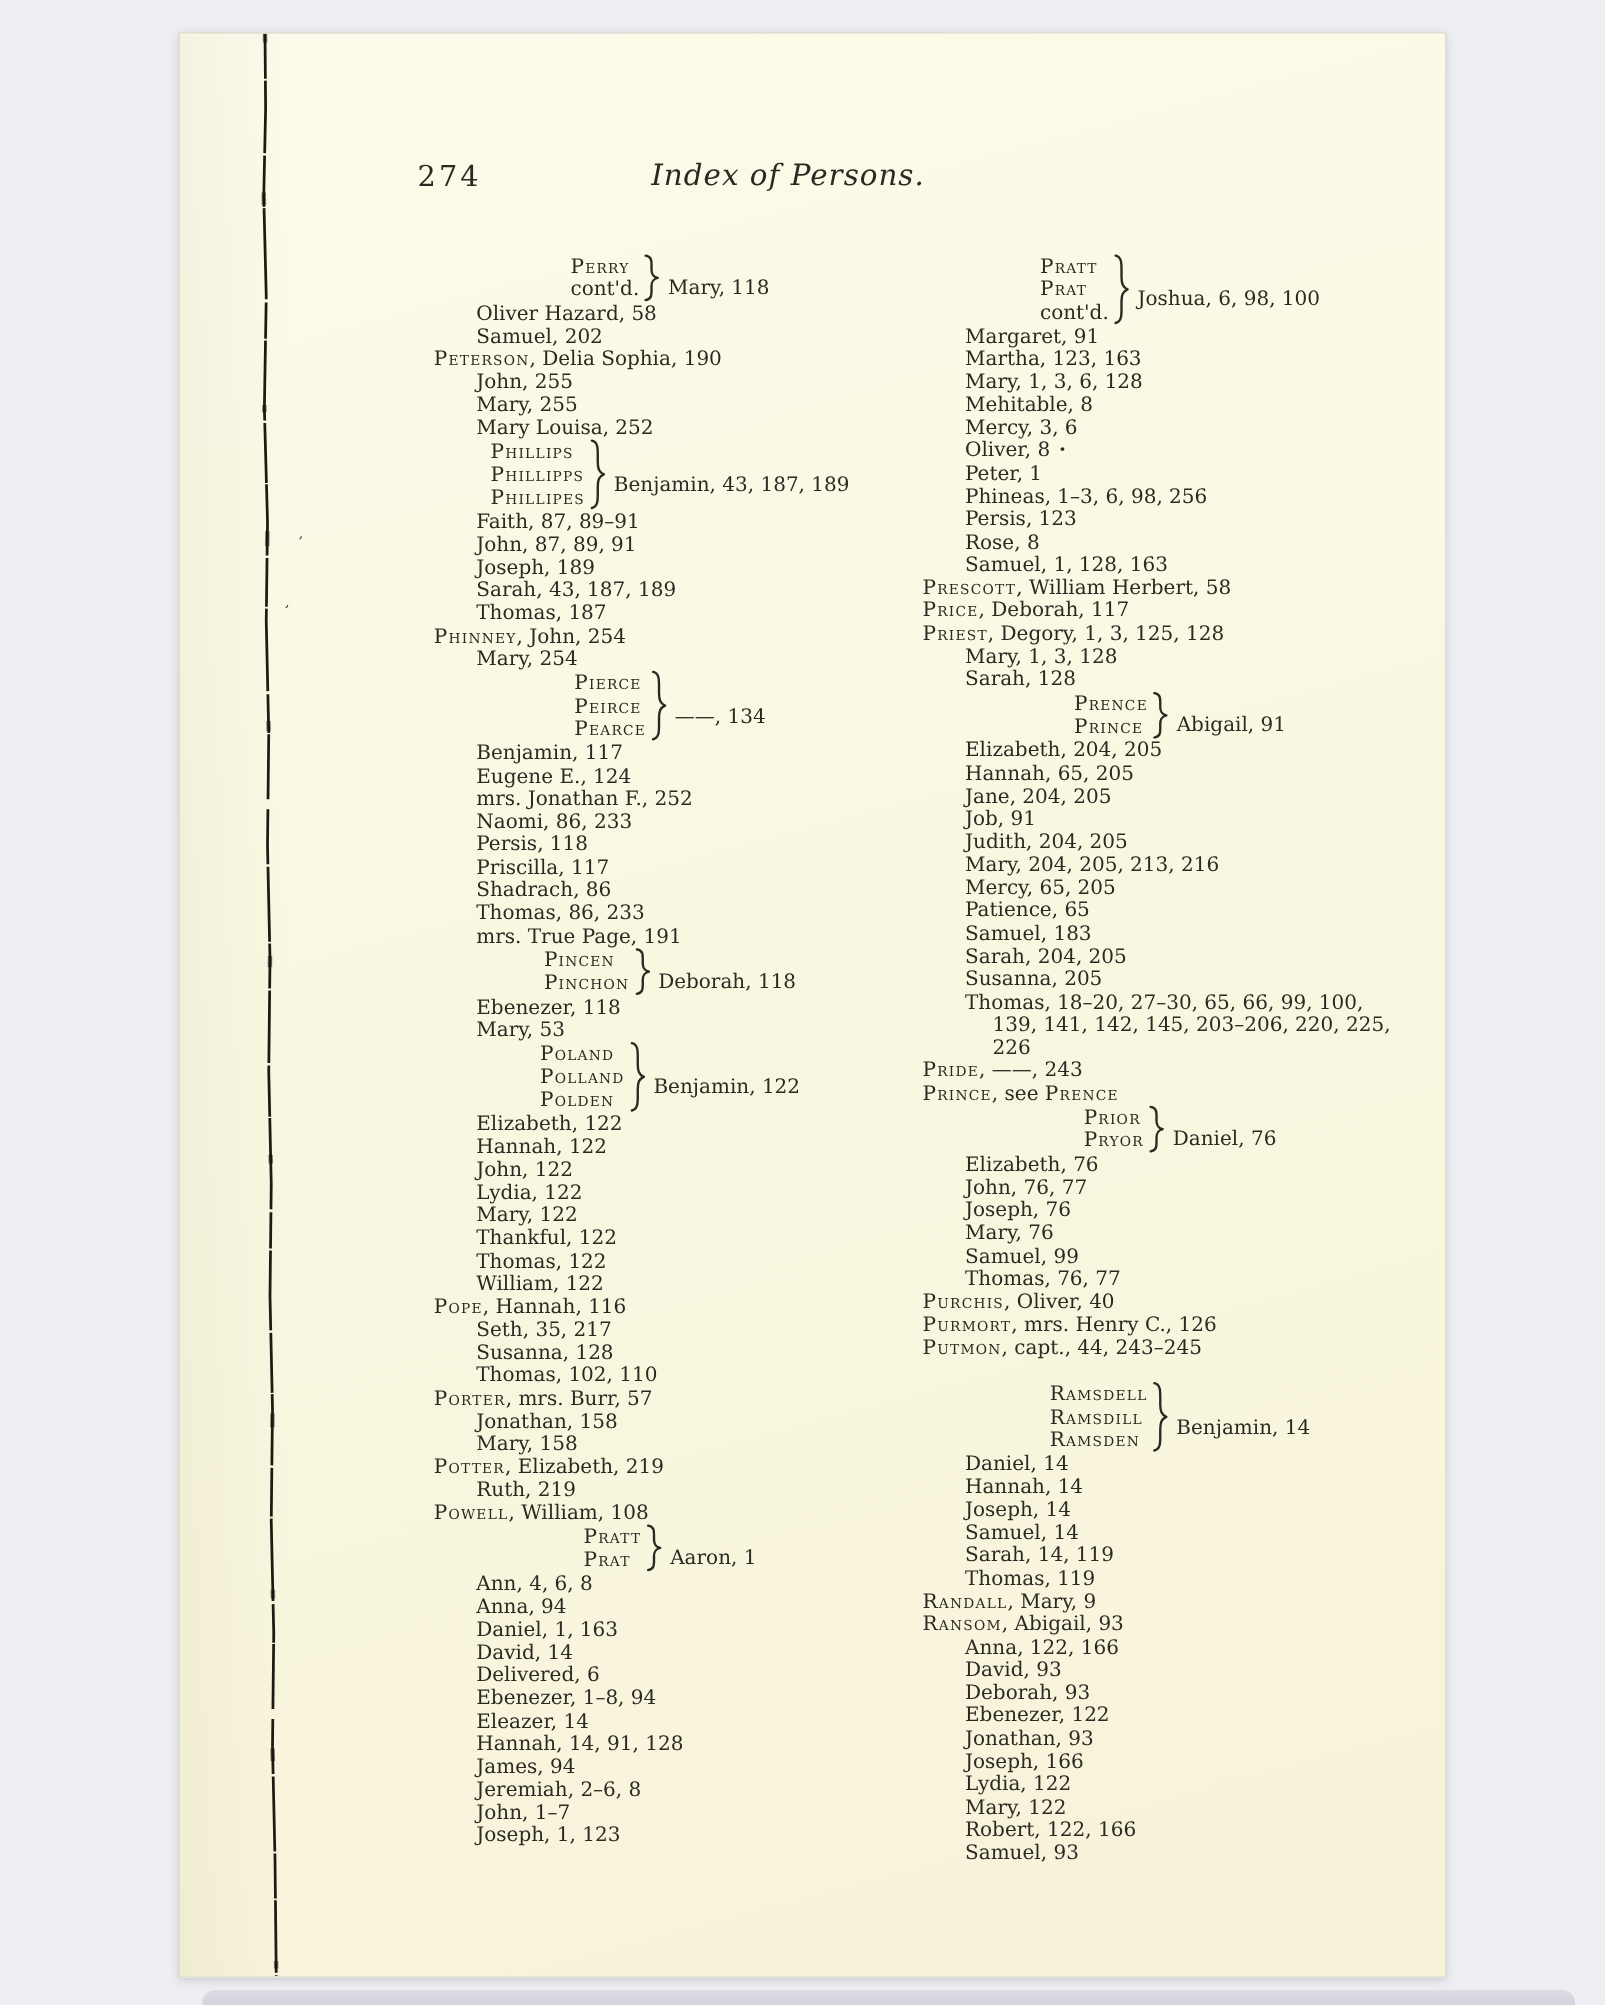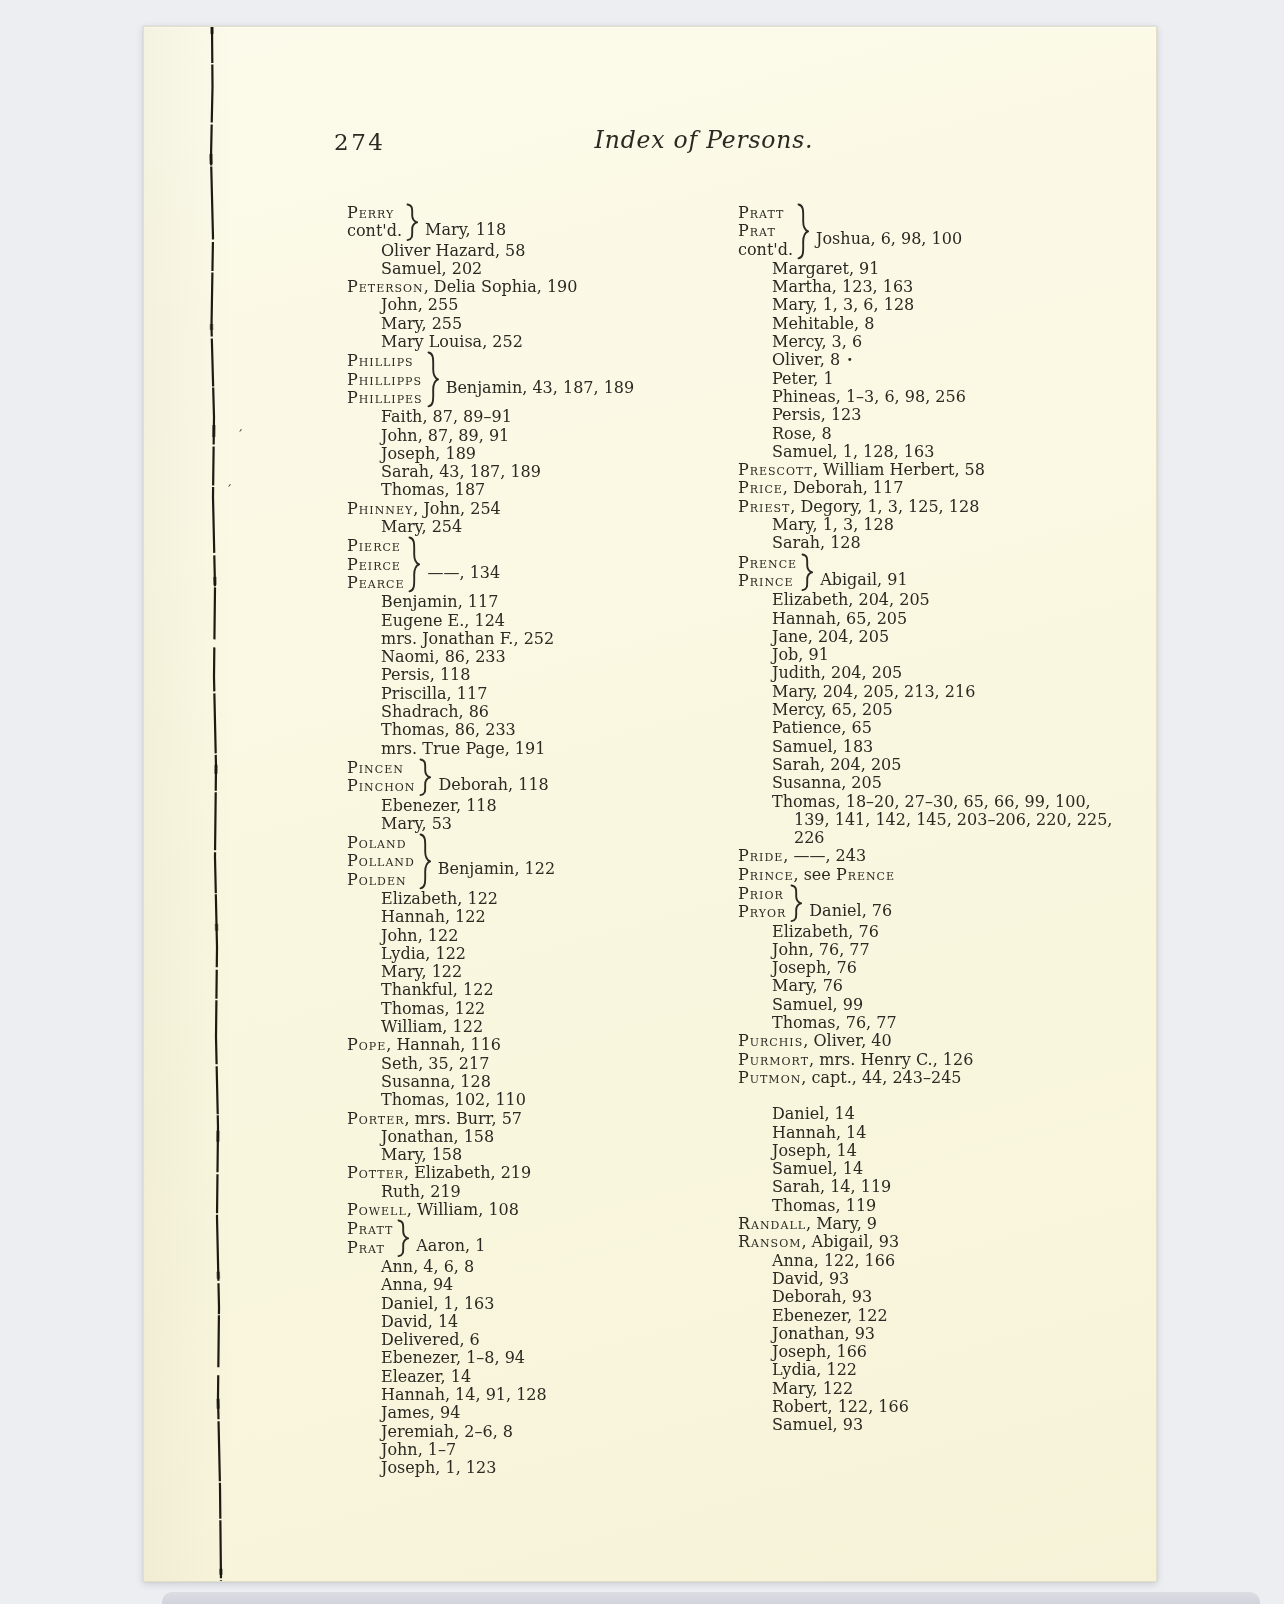--- a/index.html
+++ b/index.html
@@ -20,32 +20,32 @@
     content:"";position:absolute;left:0;top:0;bottom:0;width:88px;
     background:linear-gradient(90deg,rgba(120,115,80,.06),rgba(120,115,80,0));
     pointer-events:none;
   }
   .binding{position:absolute;left:58px;top:0;height:1554px;width:34px;}
   .pageno{
     position:absolute;left:190px;top:102px;
     font-size:23px;letter-spacing:2.5px;
   }
   .runhead{
-    position:absolute;left:377px;top:99px;width:366px;text-align:center;
+    position:absolute;left:377px;top:99px;width:366px;
     font-style:italic;font-size:23.5px;letter-spacing:.8px;
   }
   .col{position:absolute;top:176px;font-size:16px;line-height:18.3px;}
   .col-left{left:203px;width:378px;}
   .col-right{left:594px;width:412px;}
   .line{white-space:nowrap;min-height:18.3px;}
   .sub{padding-left:34px;}
   .sub2{padding-left:56px;}
   .sc{font-variant-caps:small-caps;letter-spacing:1px;}
   .it{}
-  .group{display:flex;align-items:center;}
+  .group{display:flex;align-items:center;justify-content:center;}
   .gnames{display:flex;flex-direction:column;flex:0 0 auto;}
   .gbrace{flex:0 0 auto;margin:0 7px 0 4px;display:flex;align-items:center;}
   .gtext{flex:0 0 auto;white-space:nowrap;margin-top:16px;}
   .spacer{height:18px;}
   .dot-art{margin-left:7px;font-weight:bold;}
   .speck{position:absolute;font-size:11px;color:#3a372c;transform:rotate(14deg);}
   .bottom-card{
     position:absolute;left:162px;top:1592px;width:1098px;height:12px;
     background:linear-gradient(#dcdce3,#d3d3dc);
     border-radius:10px 10px 0 0;
@@ -268,20 +268,33 @@
       <div class="line sub"><span>Elizabeth, 76</span></div>
       <div class="line sub"><span>John, 76, 77</span></div>
       <div class="line sub"><span>Joseph, 76</span></div>
       <div class="line sub"><span>Mary, 76</span></div>
       <div class="line sub"><span>Samuel, 99</span></div>
       <div class="line sub"><span>Thomas, 76, 77</span></div>
       <div class="line main"><span class="sc">Purchis</span><span>, Oliver, 40</span></div>
       <div class="line main"><span class="sc">Purmort</span><span>, mrs. Henry C., 126</span></div>
       <div class="line main"><span class="sc">Putmon</span><span>, capt., 44, 243–245</span></div>
       <div class="spacer"></div>
+      <div class="group">
+        <div class="gnames">
+          <div class="line sc">Ramsdell</div>
+          <div class="line sc">Ramsdill</div>
+          <div class="line sc">Ramsden</div>
+        </div>
+        <span class="gbrace">
+          <svg width="12" height="56.900000000000006" viewBox="0 0 12 56.900000000000006">
+            <path d="M1.5,1.5 C7,2.5 6.2,9.104000000000001 6.2,18.208000000000002 C6.2,23.898000000000003 7.2,26.743000000000002 11,28.450000000000003 C7.2,30.157000000000004 6.2,33.002 6.2,38.69200000000001 C6.2,47.79600000000001 7,54.400000000000006 1.5,55.400000000000006" fill="none" stroke="#2b2922" stroke-width="1.9" stroke-linecap="round"></path>
+          </svg>
+        </span>
+        <span class="gtext">Benjamin, 14</span>
+      </div>
       <div class="line sub"><span>Daniel, 14</span></div>
       <div class="line sub"><span>Hannah, 14</span></div>
       <div class="line sub"><span>Joseph, 14</span></div>
       <div class="line sub"><span>Samuel, 14</span></div>
       <div class="line sub"><span>Sarah, 14, 119</span></div>
       <div class="line sub"><span>Thomas, 119</span></div>
       <div class="line main"><span class="sc">Randall</span><span>, Mary, 9</span></div>
       <div class="line main"><span class="sc">Ransom</span><span>, Abigail, 93</span></div>
       <div class="line sub"><span>Anna, 122, 166</span></div>
       <div class="line sub"><span>David, 93</span></div>

